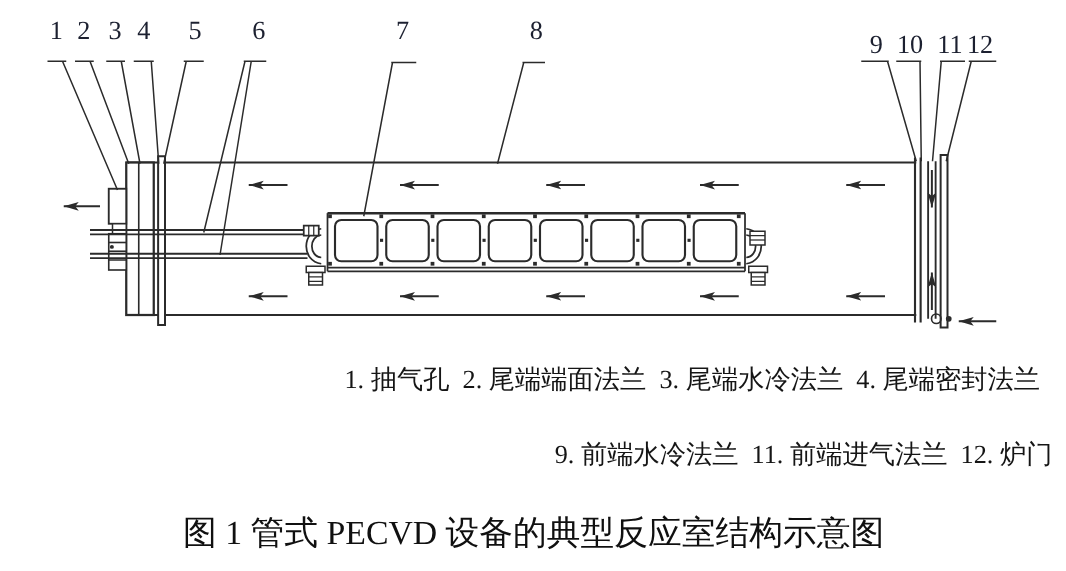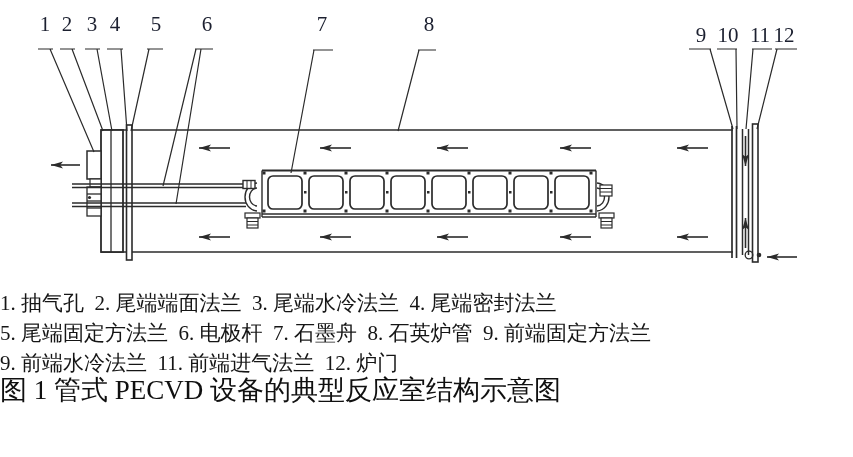--- a/index.html
+++ b/index.html
@@ -1,24 +1,24 @@
 <!DOCTYPE html>
 <html><head>
 <meta charset="utf-8">
 <style>
   html,body{margin:0;padding:0;background:#ffffff;}
   .fig{position:relative;width:853px;height:457px;background:#fff;overflow:hidden;
        font-family:"Liberation Serif","DejaVu Serif",serif;color:#111;}
   .fig svg{position:absolute;left:0;top:0;}
-  .legend-line{position:absolute;text-align:left;white-space:pre;
+  .legend-line{position:absolute;text-align:right;white-space:pre;
        font-size:21px;line-height:26px;color:#151515;}
   #legend1{top:290px;left:0;width:832px;}
   #legend2{top:320px;left:0;width:852px;}
   #legend3{top:350px;left:0;width:842px;}
-  .caption{position:absolute;top:372px;left:0;width:854px;text-align:left;
+  .caption{position:absolute;top:408px;left:0;width:854px;text-align:center;
        white-space:pre;font-size:27px;color:#101010;}
   .num{font-family:"Liberation Serif","DejaVu Serif",serif;fill:#1c2030;}
 </style>
 </head>
 <body>
 
 <div class="fig">
 
 <svg width="853" height="290" viewBox="0 0 853 290">
   <defs>
@@ -178,18 +178,17 @@
     <text class="num" x="322" y="31">7</text>
     <text class="num" x="429" y="31">8</text>
     <text class="num" x="701" y="42">9</text>
     <text class="num" x="728" y="42">10</text>
     <text class="num" x="760" y="42">11</text>
     <text class="num" x="784" y="42">12</text>
   </g>
 </svg>
 
 <div class="legend-line" id="legend1">1. 抽气孔  2. 尾端端面法兰  3. 尾端水冷法兰  4. 尾端密封法兰</div>
-<div class="legend-line" id="legend2">5. 尾端固定方法兰  6. 电极杆  7. 石墨舟  8. 石英炉管  9. 前端固定方法兰</div>
 <div class="legend-line" id="legend3">9. 前端水冷法兰  11. 前端进气法兰  12. 炉门</div>
 
 <div class="caption">图 1 管式 PECVD 设备的典型反应室结构示意图</div>
 
 </div>
 
 </body></html>

